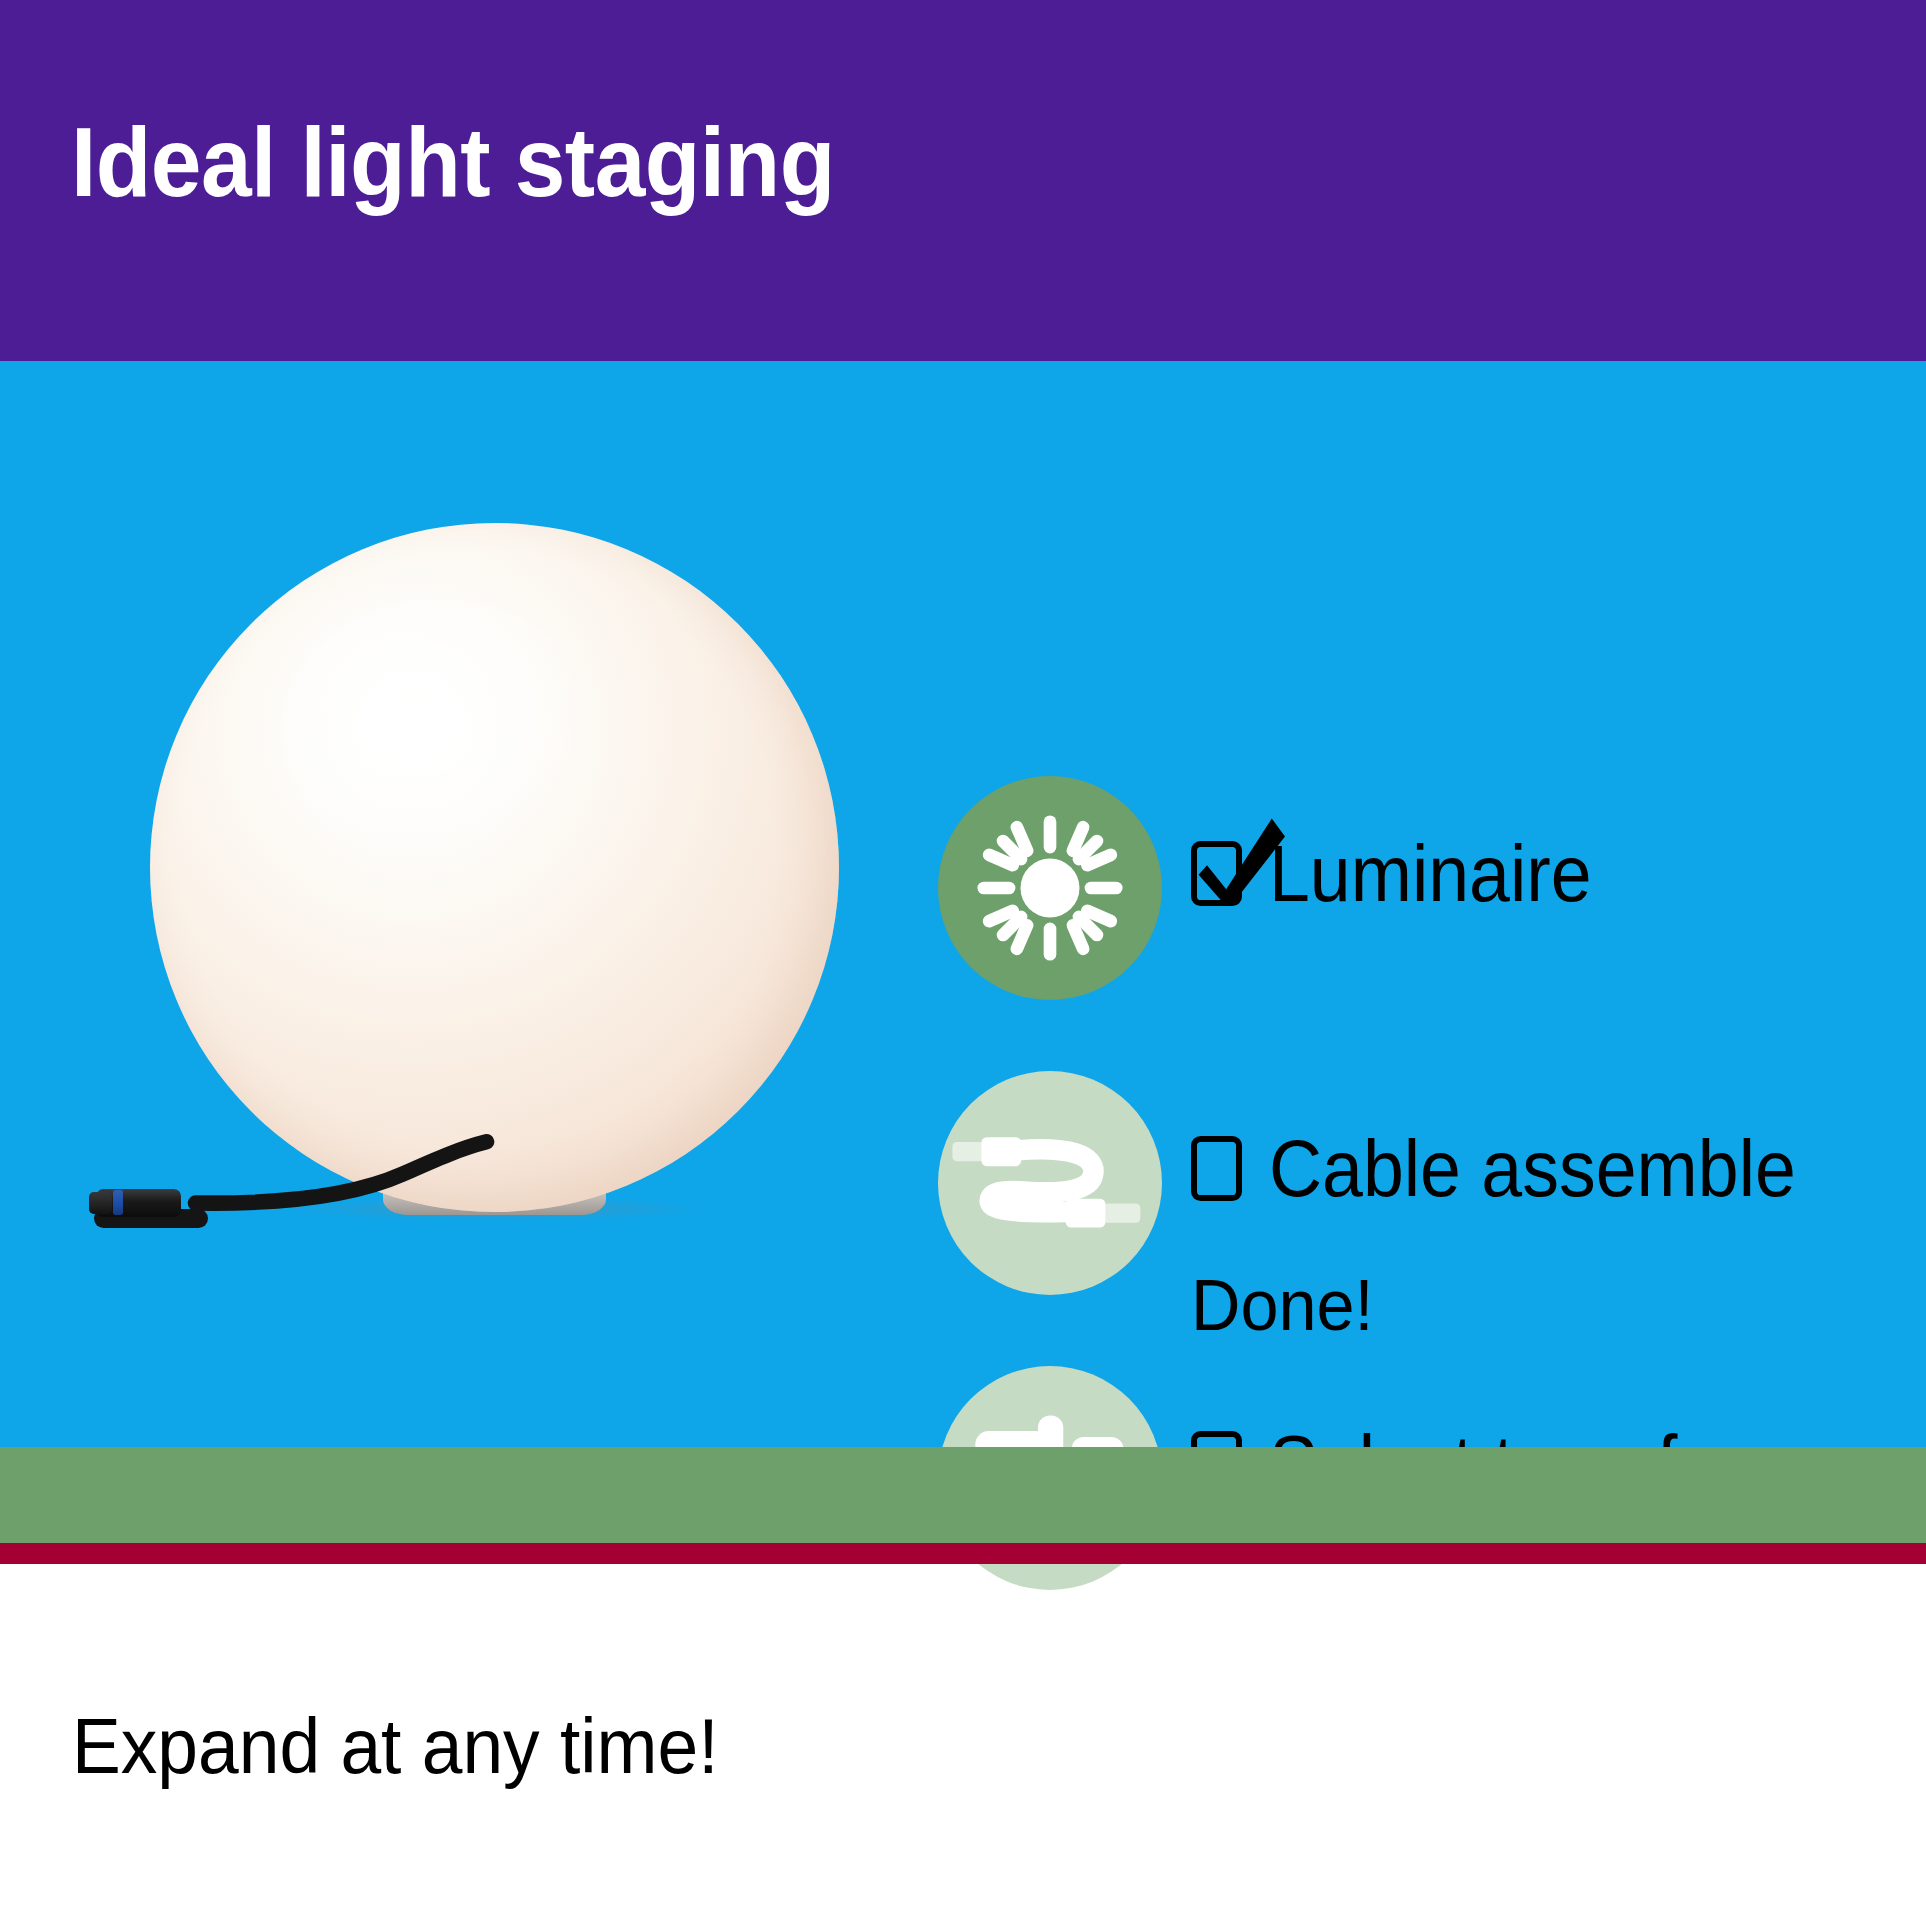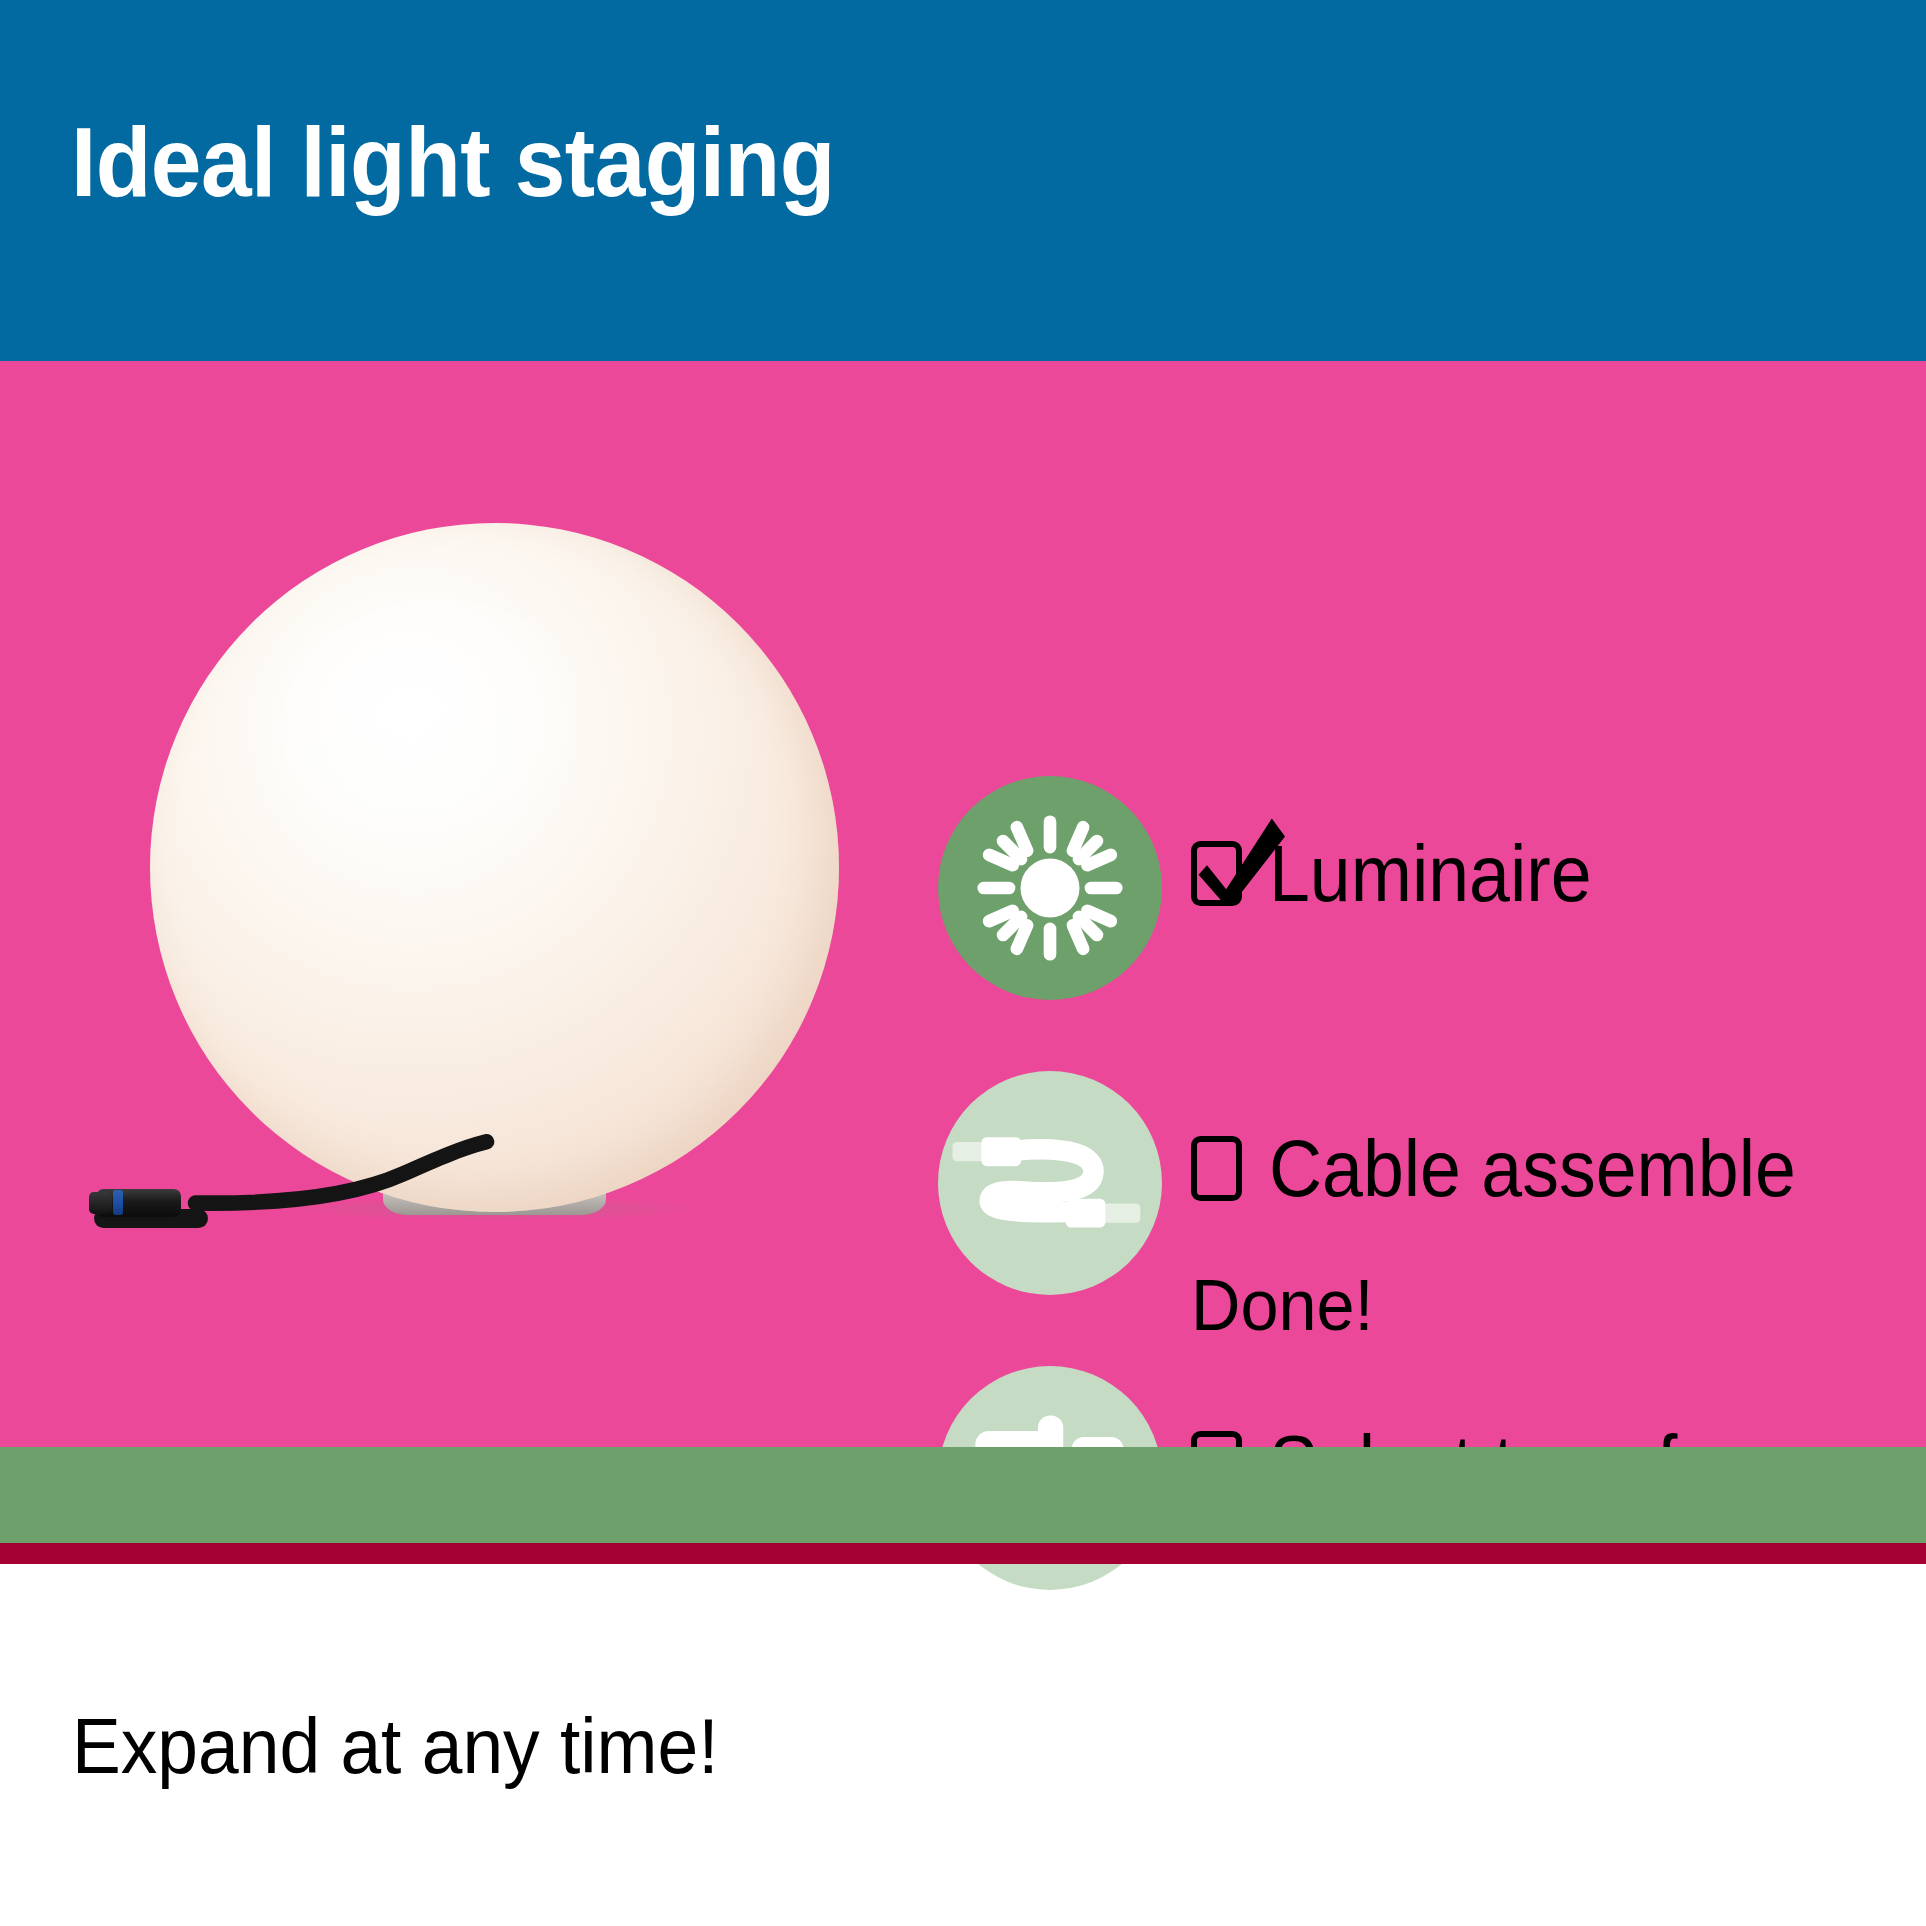--- a/index.html
+++ b/index.html
@@ -15,21 +15,21 @@
     font-family: "Liberation Sans", sans-serif;
   }
 
   
   .header-bar {
     position: absolute;
     left: 0;
     top: 0;
     width: 1926px;
     height: 361px;
-    background: #0369a1;
+    background: #4c1d95;
   }
   .header-title {
     position: absolute;
     left: 71px;
     top: 105px;
     font-family: "Liberation Sans Narrow", "Liberation Sans", sans-serif;
     font-weight: bold;
     font-size: 99px;
     line-height: 114px;
     color: #ffffff;
@@ -39,21 +39,21 @@
     transform-origin: left top;
   }
 
   
   .main-panel {
     position: absolute;
     left: 0;
     top: 361px;
     width: 1926px;
     height: 1086px;
-    background: #ec4899;
+    background: #0ea5e9;
   }
 
   
   .lamp-figure {
     position: absolute;
     left: 90px;
     top: 150px;
     width: 813px;
     height: 813px;
   }

